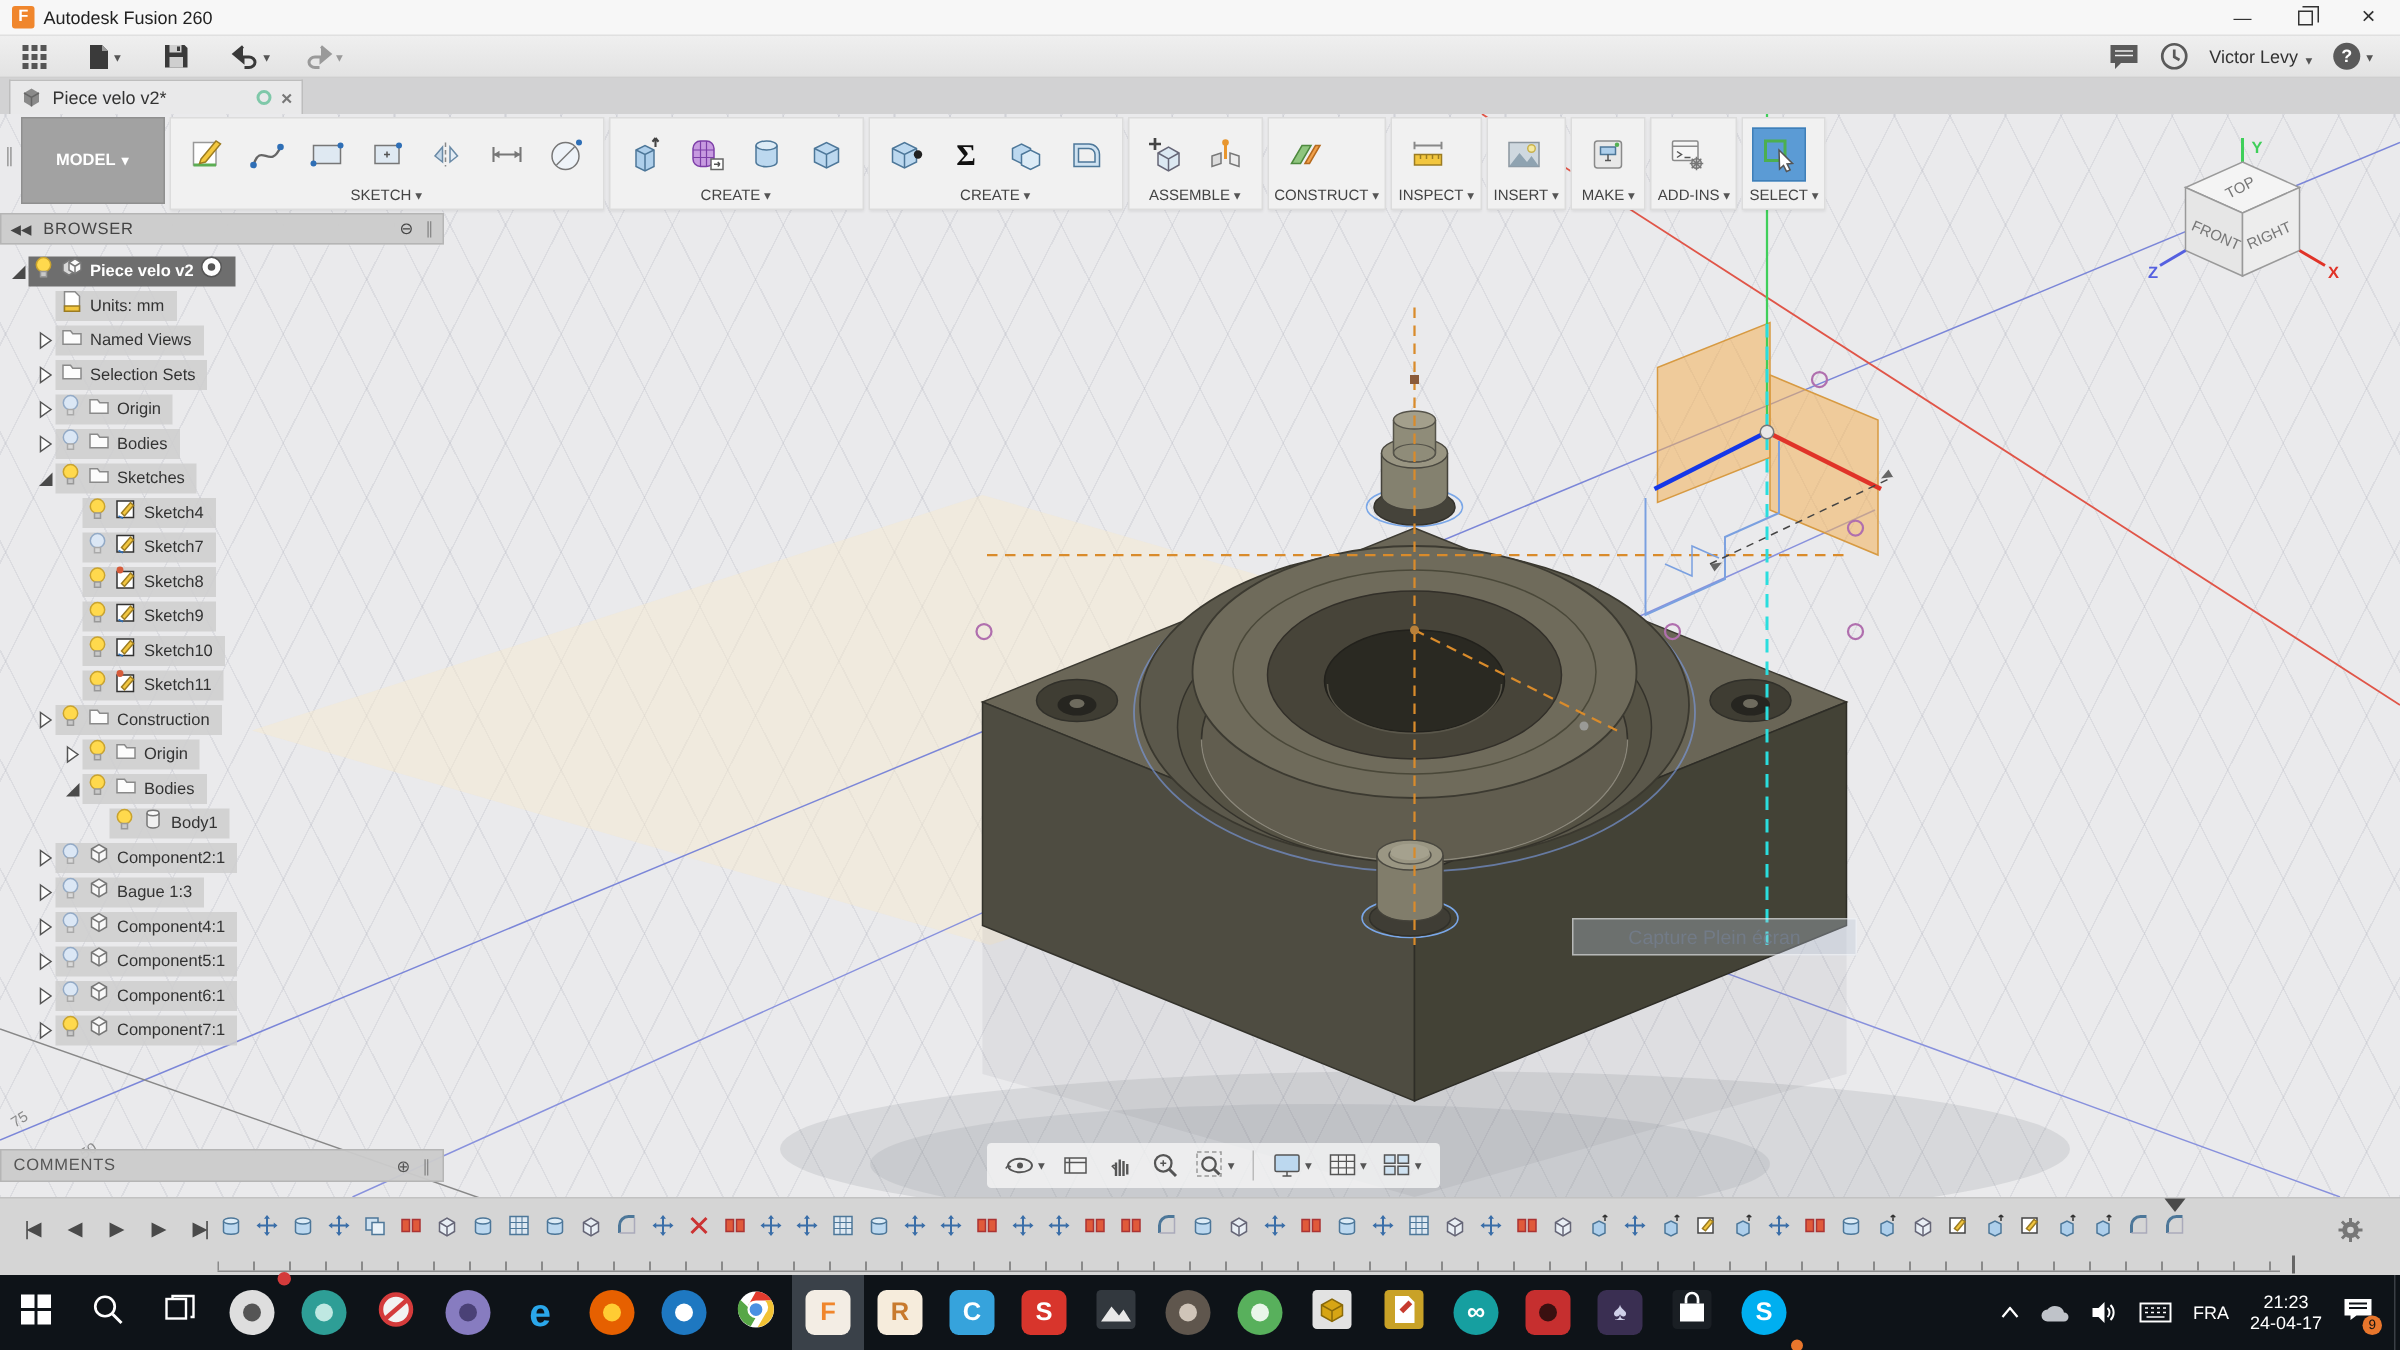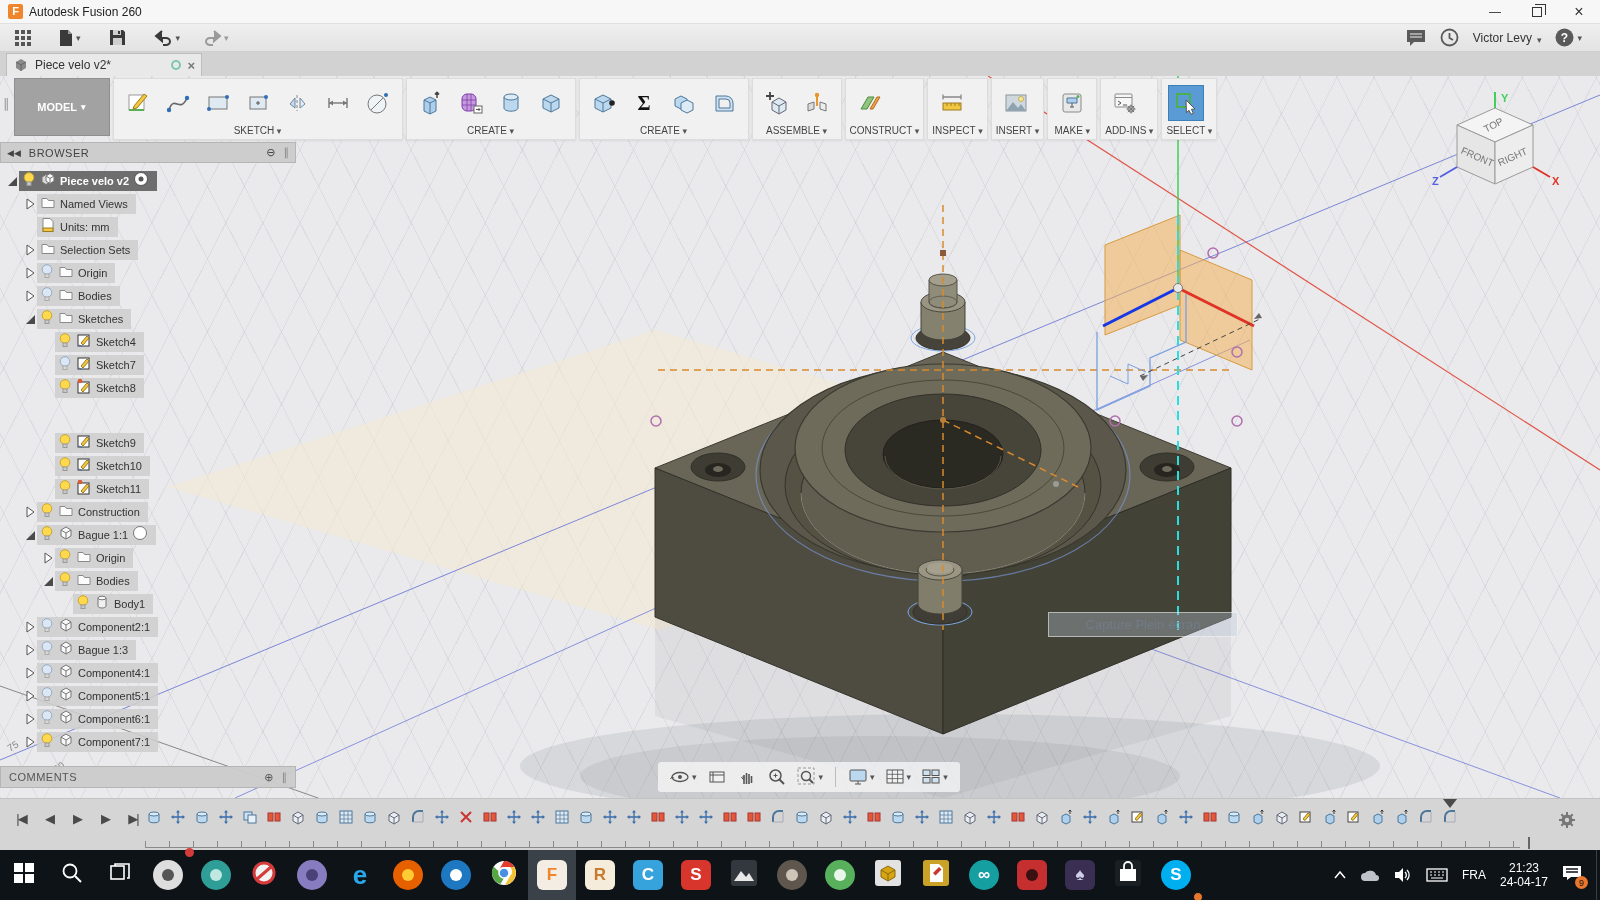--- a/index.html
+++ b/index.html
@@ -527,86 +527,86 @@
                 <path d="M6 5l4 2.5L14 5M10 7.5V12.5" stroke="#777" fill="none"></path>
               </svg></span>
             <span class="lbl">Piece velo v2</span>
             <span><svg width="16" height="16" viewBox="0 0 16 16">
                 <circle cx="8" cy="8" r="6.5" fill="#fff" stroke="#555"></circle>
                 <circle cx="8" cy="8" r="2.5" fill="#555"></circle>
               </svg></span>
           </div>
         </div>
         <div class="trow" style="padding-left: 22px;">
-          <span class="arrowbox">
-            <svg width="12" height="14" viewBox="0 0 12 14">
-              <path d="M3 2l7 5-7 5z" fill="#fdfdfd" stroke="#555"></path>
-            </svg>
-          </span>
-          <div class="tchip">
-            <span><svg width="16" height="16" viewBox="0 0 16 16">
-                <path d="M2 4.5h5l1.5 2H14v7H2z" fill="#fcfcfc" stroke="#8a8a8a"></path>
-              </svg></span>
-            <span class="lbl">Named Views</span>
-          </div>
-        </div>
-        <div class="trow" style="padding-left: 22px;">
           <span class="arrowbox"></span>
           <div class="tchip">
             <span><svg width="16" height="16" viewBox="0 0 16 16">
                 <path d="M3 1.5h7l3 3v10H3z" fill="#fff" stroke="#8a8a8a"></path>
                 <rect x="3" y="11" width="10" height="3.5" fill="#f2c63f" stroke="#9c7c22"></rect>
               </svg></span>
             <span class="lbl">Units: mm</span>
           </div>
         </div>
         <div class="trow" style="padding-left: 22px;">
           <span class="arrowbox">
             <svg width="12" height="14" viewBox="0 0 12 14">
               <path d="M3 2l7 5-7 5z" fill="#fdfdfd" stroke="#555"></path>
             </svg>
           </span>
           <div class="tchip">
             <span><svg width="16" height="16" viewBox="0 0 16 16">
                 <path d="M2 4.5h5l1.5 2H14v7H2z" fill="#fcfcfc" stroke="#8a8a8a"></path>
               </svg></span>
-            <span class="lbl">Selection Sets</span>
+            <span class="lbl">Named Views</span>
           </div>
         </div>
         <div class="trow" style="padding-left: 22px;">
           <span class="arrowbox">
             <svg width="12" height="14" viewBox="0 0 12 14">
               <path d="M3 2l7 5-7 5z" fill="#fdfdfd" stroke="#555"></path>
             </svg>
           </span>
           <div class="tchip">
-            <span><svg width="14" height="16" viewBox="0 0 14 16">
-                <circle cx="7" cy="6.5" r="4.8" fill="#dbe7f5" stroke="#93aac6"></circle>
-                <rect x="5" y="11" width="4" height="3.5" fill="#d9d9d9" stroke="#aaa"></rect>
-              </svg></span>
             <span><svg width="16" height="16" viewBox="0 0 16 16">
                 <path d="M2 4.5h5l1.5 2H14v7H2z" fill="#fcfcfc" stroke="#8a8a8a"></path>
               </svg></span>
-            <span class="lbl">Origin</span>
+            <span class="lbl">Selection Sets</span>
           </div>
         </div>
         <div class="trow" style="padding-left: 22px;">
           <span class="arrowbox">
             <svg width="12" height="14" viewBox="0 0 12 14">
               <path d="M3 2l7 5-7 5z" fill="#fdfdfd" stroke="#555"></path>
             </svg>
           </span>
           <div class="tchip">
             <span><svg width="14" height="16" viewBox="0 0 14 16">
                 <circle cx="7" cy="6.5" r="4.8" fill="#dbe7f5" stroke="#93aac6"></circle>
                 <rect x="5" y="11" width="4" height="3.5" fill="#d9d9d9" stroke="#aaa"></rect>
               </svg></span>
             <span><svg width="16" height="16" viewBox="0 0 16 16">
                 <path d="M2 4.5h5l1.5 2H14v7H2z" fill="#fcfcfc" stroke="#8a8a8a"></path>
               </svg></span>
+            <span class="lbl">Origin</span>
+          </div>
+        </div>
+        <div class="trow" style="padding-left: 22px;">
+          <span class="arrowbox">
+            <svg width="12" height="14" viewBox="0 0 12 14">
+              <path d="M3 2l7 5-7 5z" fill="#fdfdfd" stroke="#555"></path>
+            </svg>
+          </span>
+          <div class="tchip">
+            <span><svg width="14" height="16" viewBox="0 0 14 16">
+                <circle cx="7" cy="6.5" r="4.8" fill="#dbe7f5" stroke="#93aac6"></circle>
+                <rect x="5" y="11" width="4" height="3.5" fill="#d9d9d9" stroke="#aaa"></rect>
+              </svg></span>
+            <span><svg width="16" height="16" viewBox="0 0 16 16">
+                <path d="M2 4.5h5l1.5 2H14v7H2z" fill="#fcfcfc" stroke="#8a8a8a"></path>
+              </svg></span>
             <span class="lbl">Bodies</span>
           </div>
         </div>
         <div class="trow" style="padding-left: 22px;">
           <span class="arrowbox">
             <svg width="12" height="14" viewBox="0 0 12 14">
               <path d="M2 12h9V3z" fill="#4a4a4a"></path>
             </svg>
           </span>
           <div class="tchip">
@@ -658,21 +658,21 @@
                 <rect x="5" y="11" width="4" height="3.5" fill="#c9c9c9" stroke="#999"></rect>
               </svg></span>
             <span><svg width="16" height="16" viewBox="0 0 16 16">
                 <rect x="2" y="4" width="11" height="11" fill="#fff" stroke="#333"></rect>
                 <path d="M5 12l6-7 2 2-6 7z" fill="#f2c63f" stroke="#9c7c22"></path>
                 <circle cx="4" cy="3" r="2.3" fill="#d65b3a"></circle>
               </svg></span>
             <span class="lbl">Sketch8</span>
           </div>
         </div>
-        <div class="trow" style="padding-left: 40px; margin-top: 32px;">
+        <div class="trow" style="padding-left: 40px;">
           <span class="arrowbox"></span>
           <div class="tchip">
             <span><svg width="14" height="16" viewBox="0 0 14 16">
                 <circle cx="7" cy="6.5" r="4.8" fill="#ffd94d" stroke="#c9a32f"></circle>
                 <rect x="5" y="11" width="4" height="3.5" fill="#c9c9c9" stroke="#999"></rect>
               </svg></span>
             <span><svg width="16" height="16" viewBox="0 0 16 16">
                 <rect x="2" y="3" width="11" height="11" fill="#fff" stroke="#333"></rect>
                 <path d="M5 11l6-7 2 2-6 7z" fill="#f2c63f" stroke="#9c7c22"></path>
                 <path d="M3 13l3 1.5" stroke="#2f6fb6"></path>
@@ -718,41 +718,20 @@
           </span>
           <div class="tchip">
             <span><svg width="14" height="16" viewBox="0 0 14 16">
                 <circle cx="7" cy="6.5" r="4.8" fill="#ffd94d" stroke="#c9a32f"></circle>
                 <rect x="5" y="11" width="4" height="3.5" fill="#c9c9c9" stroke="#999"></rect>
               </svg></span>
             <span><svg width="16" height="16" viewBox="0 0 16 16">
                 <path d="M2 4.5h5l1.5 2H14v7H2z" fill="#fcfcfc" stroke="#8a8a8a"></path>
               </svg></span>
             <span class="lbl">Construction</span>
-          </div>
-        </div>
-        <div class="trow" style="padding-left: 22px;">
-          <span class="arrowbox">
-            <svg width="12" height="14" viewBox="0 0 12 14">
-              <path d="M2 12h9V3z" fill="#4a4a4a"></path>
-            </svg>
-          </span>
-          <div class="tchip">
-            <span><svg width="14" height="16" viewBox="0 0 14 16">
-                <circle cx="7" cy="6.5" r="4.8" fill="#ffd94d" stroke="#c9a32f"></circle>
-                <rect x="5" y="11" width="4" height="3.5" fill="#c9c9c9" stroke="#999"></rect>
-              </svg></span>
-            <span><svg width="16" height="16" viewBox="0 0 16 16">
-                <path d="M3 5l5-3 5 3v6l-5 3-5-3z" fill="#f8f8f8" stroke="#777"></path>
-                <path d="M3 5l5 3 5-3M8 8v6" stroke="#777" fill="none"></path>
-              </svg></span>
-            <span class="lbl">Bague 1:1</span>
-            <span><svg width="16" height="16" viewBox="0 0 16 16">
-                <circle cx="8" cy="8" r="6.5" fill="#fff" stroke="#777"></circle>
-              </svg></span>
           </div>
         </div>
         <div class="trow" style="padding-left: 40px;">
           <span class="arrowbox">
             <svg width="12" height="14" viewBox="0 0 12 14">
               <path d="M3 2l7 5-7 5z" fill="#fdfdfd" stroke="#555"></path>
             </svg>
           </span>
           <div class="tchip">
             <span><svg width="14" height="16" viewBox="0 0 14 16">

